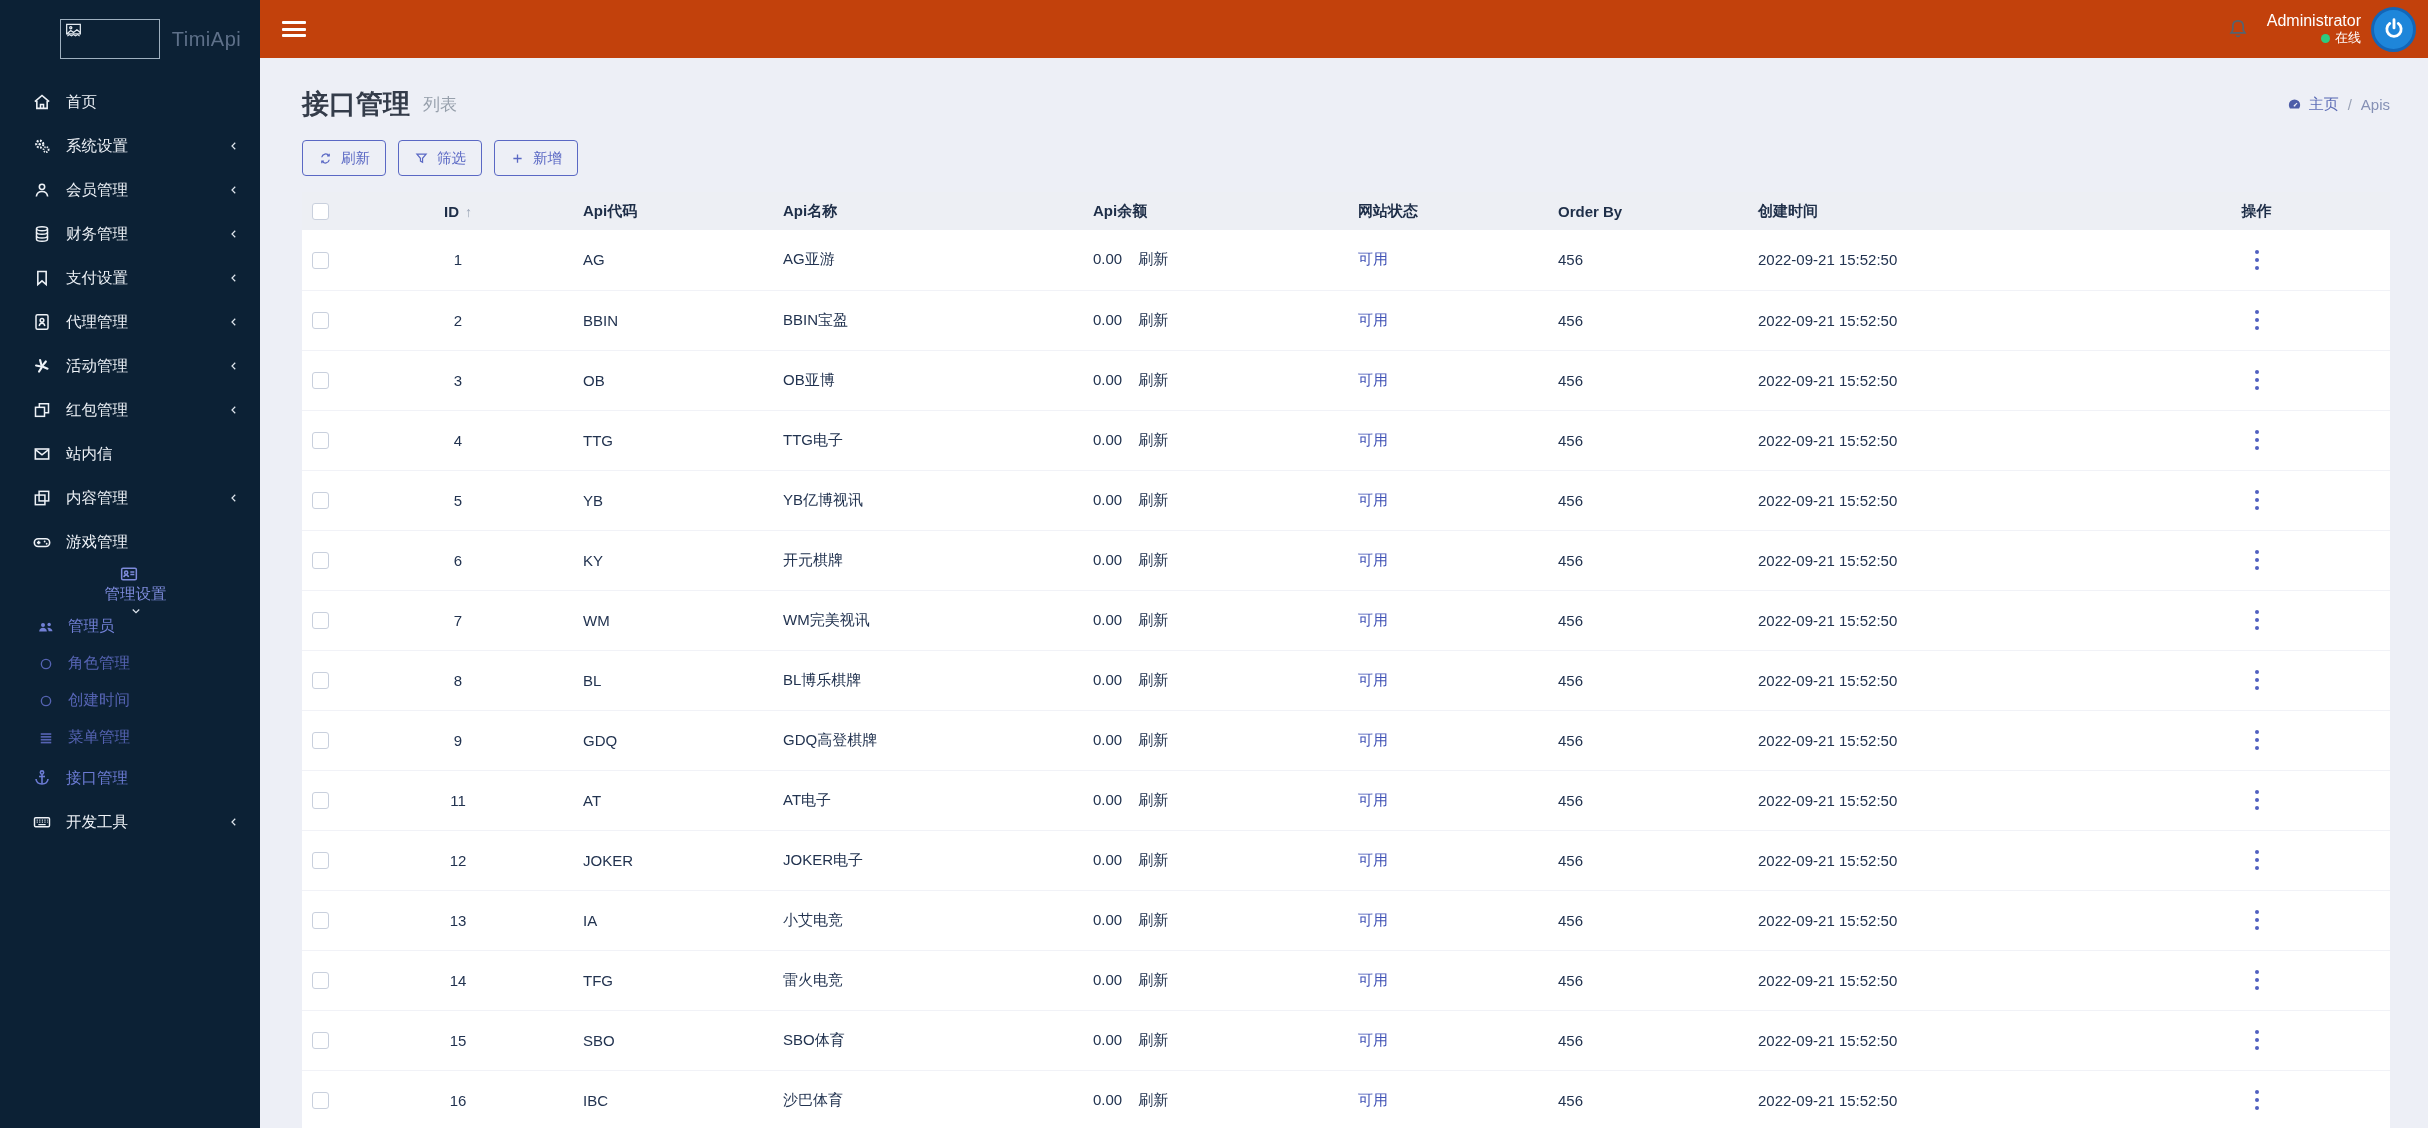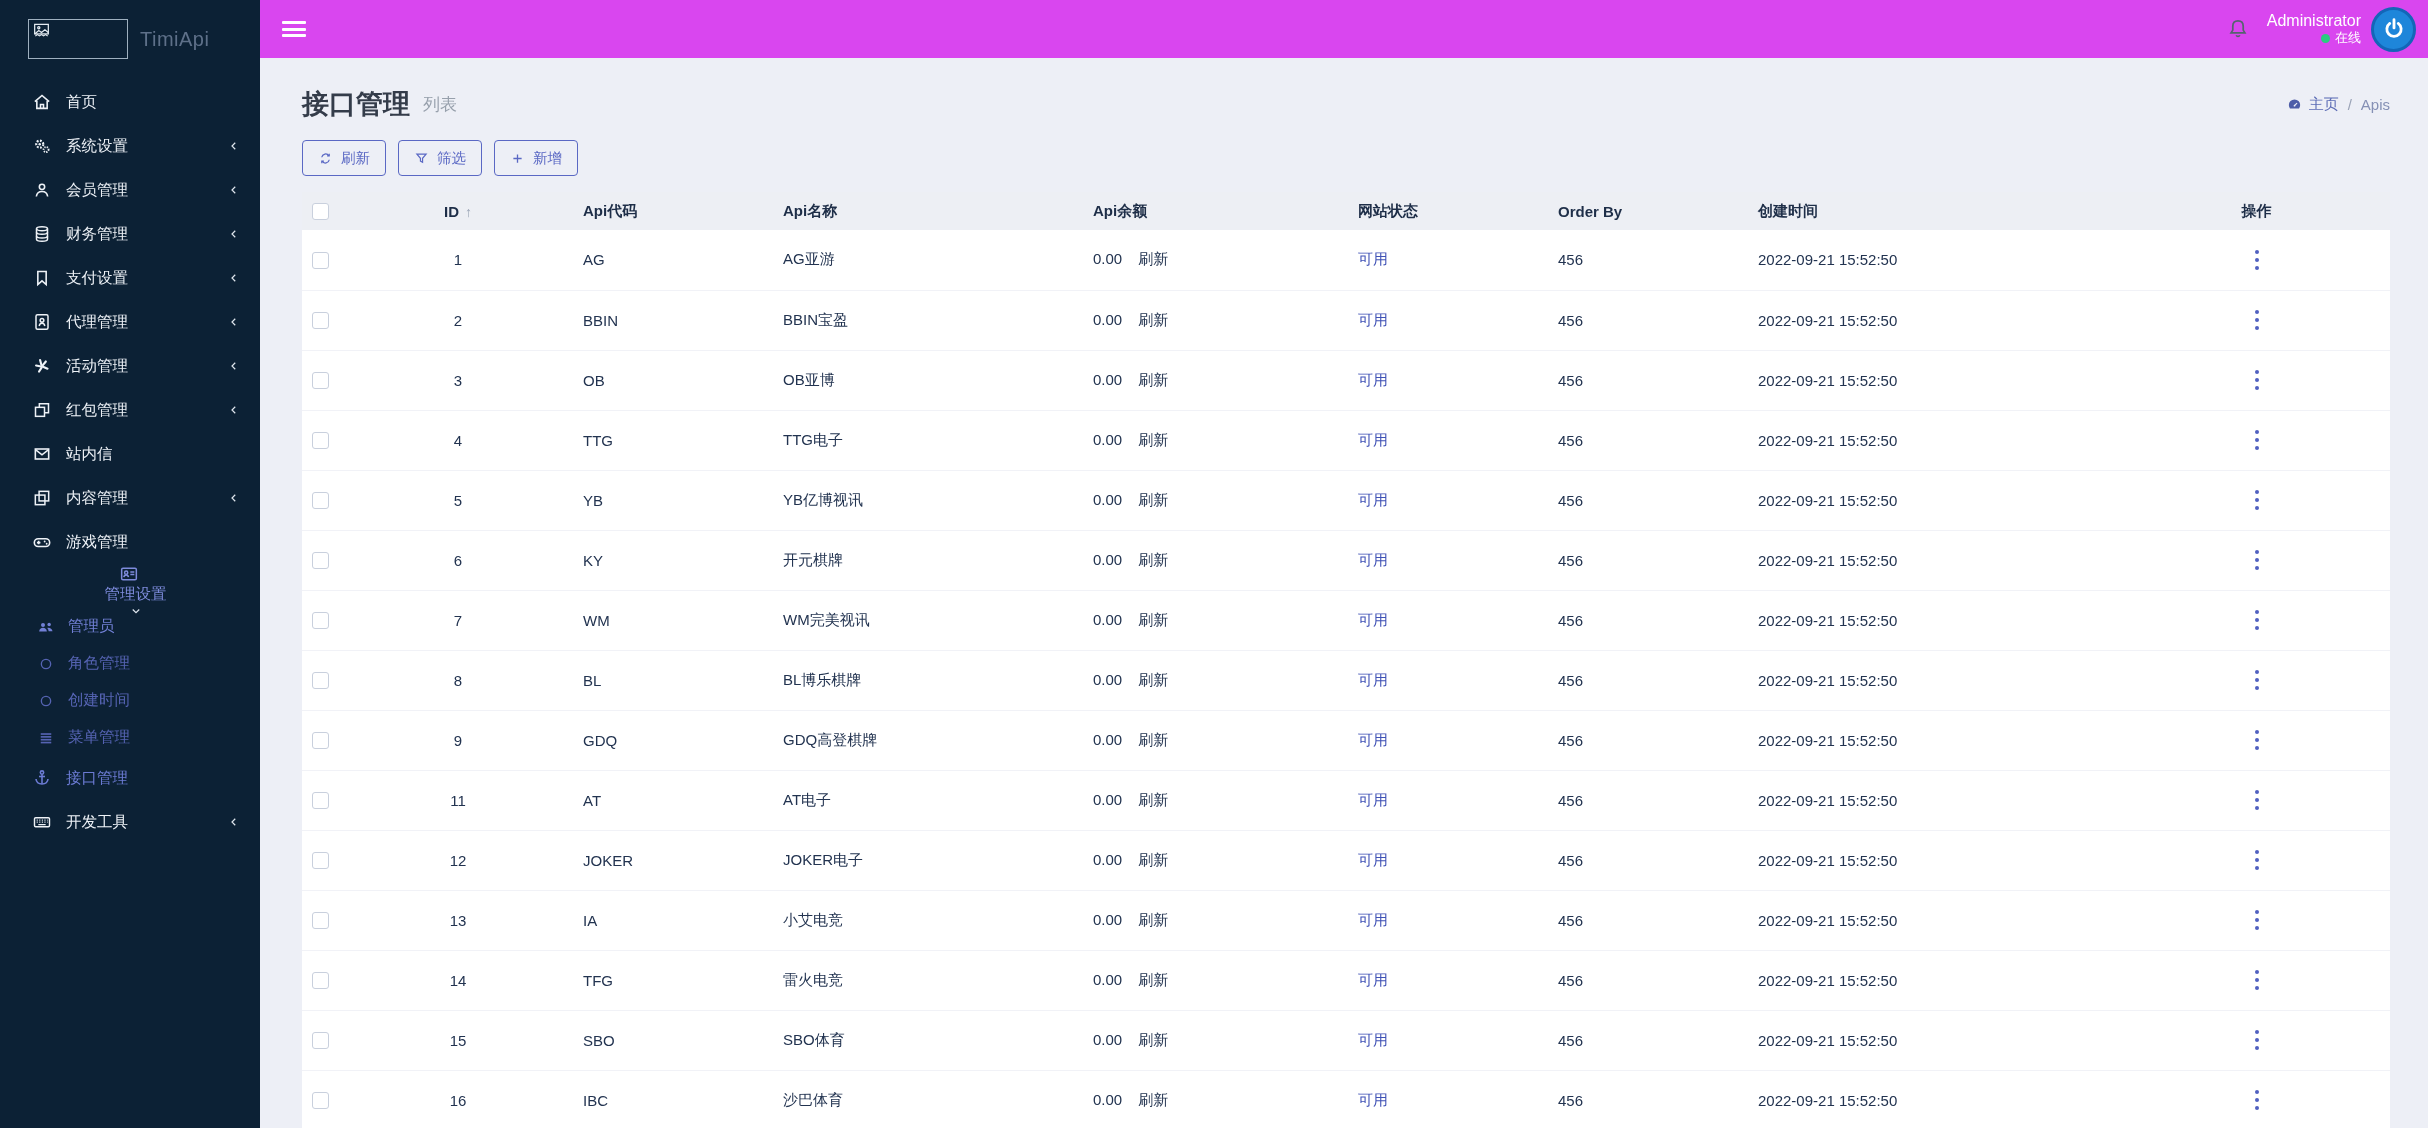--- a/index.html
+++ b/index.html
@@ -2,40 +2,40 @@
 <html><head>
 <meta charset="utf-8">
 <style>
   * { margin:0; padding:0; box-sizing:border-box; }
   html,body { width:2428px; height:1128px; overflow:hidden; }
   body { font-family:"Liberation Sans","DejaVu Sans",sans-serif; background:#edeff6; color:#223350; }
   .app { position:relative; width:2428px; height:1128px; }
 
   
   .sidebar { position:absolute; left:0; top:0; width:260px; height:1128px; background:#0c2135; z-index:5; }
-  .logo-row { display:flex; align-items:center; height:78px; padding-left:28px; }
+  .logo-row { display:flex; align-items:center; height:78px; padding-left:41px;justify-content:center; }
   .logo-box { width:100px; height:40px; border:1px solid #9fb0bf; display:flex; align-items:flex-start; padding:3px 0 0 4px; }
   .logo-box svg { width:17px; height:15px; }
   .logo-text { margin-left:12px; font-size:20px; color:#5e7089; letter-spacing:.5px; }
   .nav { padding-top:2px; }
   .nav-item { display:flex; align-items:center; height:44px; padding:0 20px 0 31px; color:#eef2f7; cursor:pointer; }
   .nav-icon { width:22px; height:20px; margin-right:13px; display:flex; align-items:center; justify-content:center; flex:none; }
   .nav-icon svg { width:20px; height:20px; }
   .nav-label { flex:1; font-size:15.5px; white-space:nowrap; }
   .nav-caret { width:12px; height:12px; display:flex; align-items:center; color:#dfe6ee; flex:none; }
   .nav-caret svg { width:12px; height:12px; }
   .nav-item.grp { color:#7e8bdc;flex-direction:column; }
   .nav-item.sub { height:37px; padding-left:36px; color:#5563b2; font-size:15px; }
   .nav-item.sub .nav-icon { width:20px; margin-right:12px; }
   .nav-item.sub .nav-icon svg { width:18px; height:18px; }
   .nav-item.sub.bright { color:#7280d6; }
   .nav-item.page-active { color:#6c7bd4; }
 
   
-  .topbar { position:absolute; left:260px; top:0; right:0; height:58px; background:#d946ef; display:flex; align-items:center; }
+  .topbar { position:absolute; left:260px; top:0; right:0; height:58px; background:#c2410c; display:flex; align-items:center; }
   .burger { width:24px; margin-left:22px; cursor:pointer; }
   .burger i { display:block; height:3px; background:#fff; border-radius:1px; margin:3.5px 0; }
   .tb-right { margin-left:auto; display:flex; align-items:center; padding-right:12px; }
   .bell { width:26px; height:26px; margin-right:16px; color:#55636f; cursor:pointer; }
   .bell svg { width:26px; height:26px; }
   .userbox { text-align:right; margin-right:10px; color:#fff; }
   .user-name { font-size:16px; line-height:18px; }
   .user-status { font-size:13px; line-height:16px; display:flex; align-items:center; justify-content:flex-end; }
   .dot { width:9px; height:9px; border-radius:50%; background:#2bcc80; display:inline-block; margin-right:5px; }
   .avatar { width:45px; height:45px; border-radius:50%; background:#1e86da; border:3px solid #1366b8; display:flex; align-items:center; justify-content:center; cursor:pointer; }

